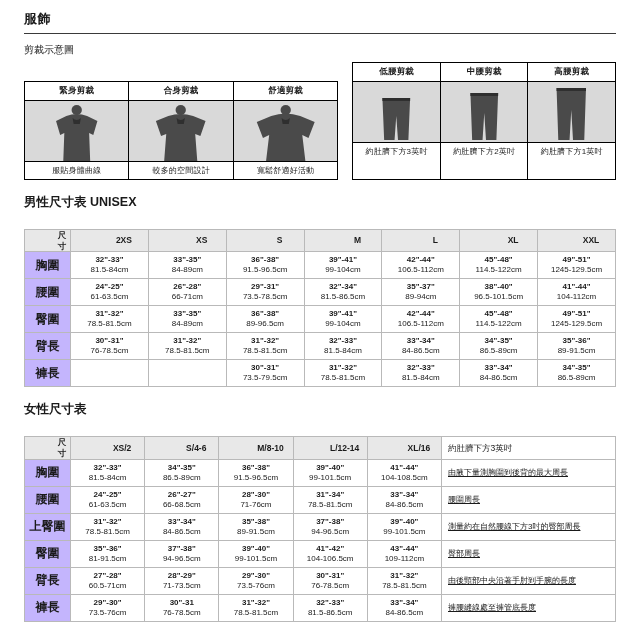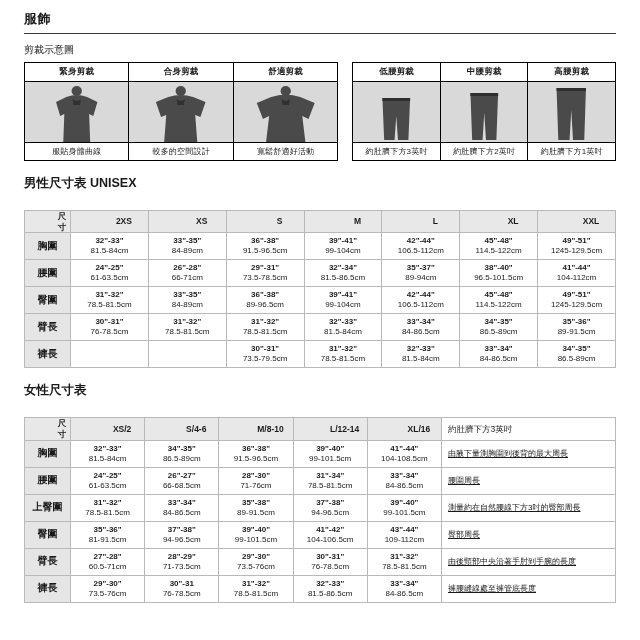--- a/index.html
+++ b/index.html
@@ -43,21 +43,21 @@
     display: flex;
     gap: 14px;
     padding: 0 24px;
     box-sizing: border-box;
   }
   .fitgroup {
     display: flex;
     border: 1px solid #000;
     box-sizing: border-box;
   }
-  .fitgroup.tops { width: 322px; }
+  .fitgroup.tops { width: 322px; margin-top: 19px; }
   .fitgroup.bottoms { width: 270px; }
   .fitcol {
     flex: 1 1 0;
     display: flex;
     flex-direction: column;
     border-right: 1px solid #000;
     box-sizing: border-box;
   }
   .fitcol:last-child { border-right: none; }
   .fit-head, .fit-foot {
@@ -102,23 +102,23 @@
   }
   thead th {
     background: #e8e8e8;
     font-weight: bold;
     font-size: 8.5px;
     height: 18px;
     border-color: #b9b9b9;
     padding-left: 29px;
   }
   .rowlabel {
-    background: #e5e5e5;
+    background: #c4b5fd;
     font-weight: bold;
-    font-size: 10px;
+    font-size: 12px;
   }
   .cell-in { font-weight: bold; display: block; }
   .cell-cm { display: block; }
   td.empty { background: #fff; }
   td.note {
     font-size: 8px;
     text-align: left;
     padding-left: 6px;
     text-decoration: underline;
   }

